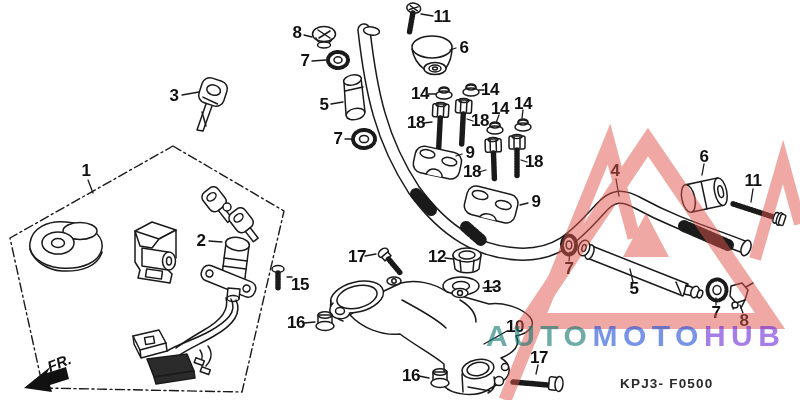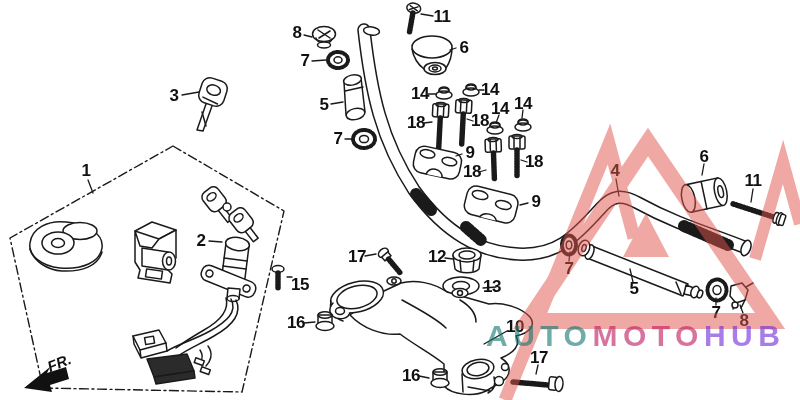--- a/index.html
+++ b/index.html
@@ -365,26 +365,27 @@
       <div class="callout" style="left: 296px; top: 323px;">16</div>
       <div class="callout" style="left: 411px; top: 376px;">16</div>
       <div class="callout" style="left: 357px; top: 257px;">17</div>
       <div class="callout" style="left: 539px; top: 358px;">17</div>
       <div class="callout" style="left: 416px; top: 123px;">18</div>
       <div class="callout" style="left: 480px; top: 121px;">18</div>
       <div class="callout" style="left: 472px; top: 172px;">18</div>
       <div class="callout" style="left: 534px; top: 162px;">18</div>
     </div>
 
+  <div class="partcode">KPJ3- F0500</div>
 
   <div class="frlabel">FR.</div>
 
   <svg class="layer wm" viewBox="0 0 800 400">
     <g class="wm-tri">
       <path d="M648,142 L528,321 L770,321 Z" fill="none" stroke-width="16" stroke-linejoin="miter" stroke="#e0544a"></path>
       <path d="M505,400 L609,144 L634,238" fill="none" stroke-width="13" stroke="#e0544a"></path>
       <path d="M646,213 L623,257 L669,257 Z" stroke="none" fill="#e0544a"></path>
       <path d="M755,259 L783,162 L800,224" fill="none" stroke-width="12" stroke="#e0544a"></path>
     </g>
   </svg>
-  <div class="wm-text"><span style="color: #0f766e;">AUTO</span><span style="color: #be185d; text-align: right;">MOTO</span><span style="color: #6d28d9;">HUB</span></div>
+  <div class="wm-text"><span style="color: #0f766e;">AUTO</span><span style="color: #1d4ed8; text-align: right;">MOTO</span><span style="color: #6d28d9;">HUB</span></div>
 
 </div>
 
 </body></html>

